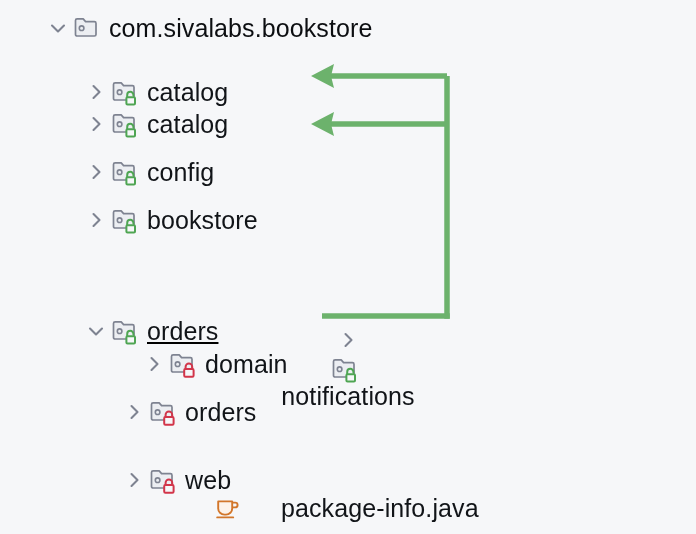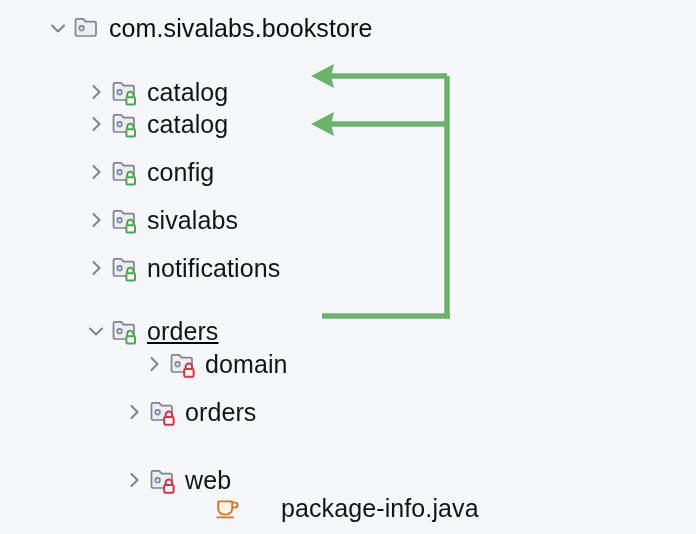--- a/index.html
+++ b/index.html
@@ -143,23 +143,23 @@
         </svg>
       </span>
       <span class="ficon">
         <svg width="30" height="30" viewBox="0 0 30 30">
           <path d="M3.5 7.5 A1.6 1.6 0 0 1 5.1 5.9 H11.2 L13.6 8.6 H22.4 A1.6 1.6 0 0 1 24 10.2 V21.4 A1.6 1.6 0 0 1 22.4 23 H5.1 A1.6 1.6 0 0 1 3.5 21.4 Z" fill="#eceef2" stroke="#7e8391" stroke-width="1.7" stroke-linejoin="round"></path>
           <circle cx="9.6" cy="15.2" r="2.3" fill="none" stroke="#7e8391" stroke-width="1.6"></circle>
           <path d="M17.2 20.3 V17.9 A3.1 3.1 0 0 1 23.4 17.9 V18.6" fill="none" stroke="#4fa553" stroke-width="2" stroke-linecap="round"></path>
           <rect x="16.4" y="20.2" width="8.6" height="7.4" rx="1.1" fill="#f6f7f9" stroke="#4fa553" stroke-width="2"></rect>
         </svg>
       </span>
-      <span class="label">sivalabs</span>
-    </div>
-    <div class="row" style="top: 244px;">
+      <span class="label">bookstore</span>
+    </div>
+    <div class="row" style="top: 244px; flex-direction: column;">
       <div style="width: 82px; flex: 0 0 82px;"></div>
       <span class="chev">
         <svg width="22" height="22" viewBox="0 0 22 22">
           <path d="M8.5 5 L14.5 11 L8.5 17" fill="none" stroke="#7e8391" stroke-width="2.1" stroke-linecap="round" stroke-linejoin="round"></path>
         </svg>
       </span>
       <span class="ficon">
         <svg width="30" height="30" viewBox="0 0 30 30">
           <path d="M3.5 7.5 A1.6 1.6 0 0 1 5.1 5.9 H11.2 L13.6 8.6 H22.4 A1.6 1.6 0 0 1 24 10.2 V21.4 A1.6 1.6 0 0 1 22.4 23 H5.1 A1.6 1.6 0 0 1 3.5 21.4 Z" fill="#eceef2" stroke="#7e8391" stroke-width="1.7" stroke-linejoin="round"></path>
           <circle cx="9.6" cy="15.2" r="2.3" fill="none" stroke="#7e8391" stroke-width="1.6"></circle>

